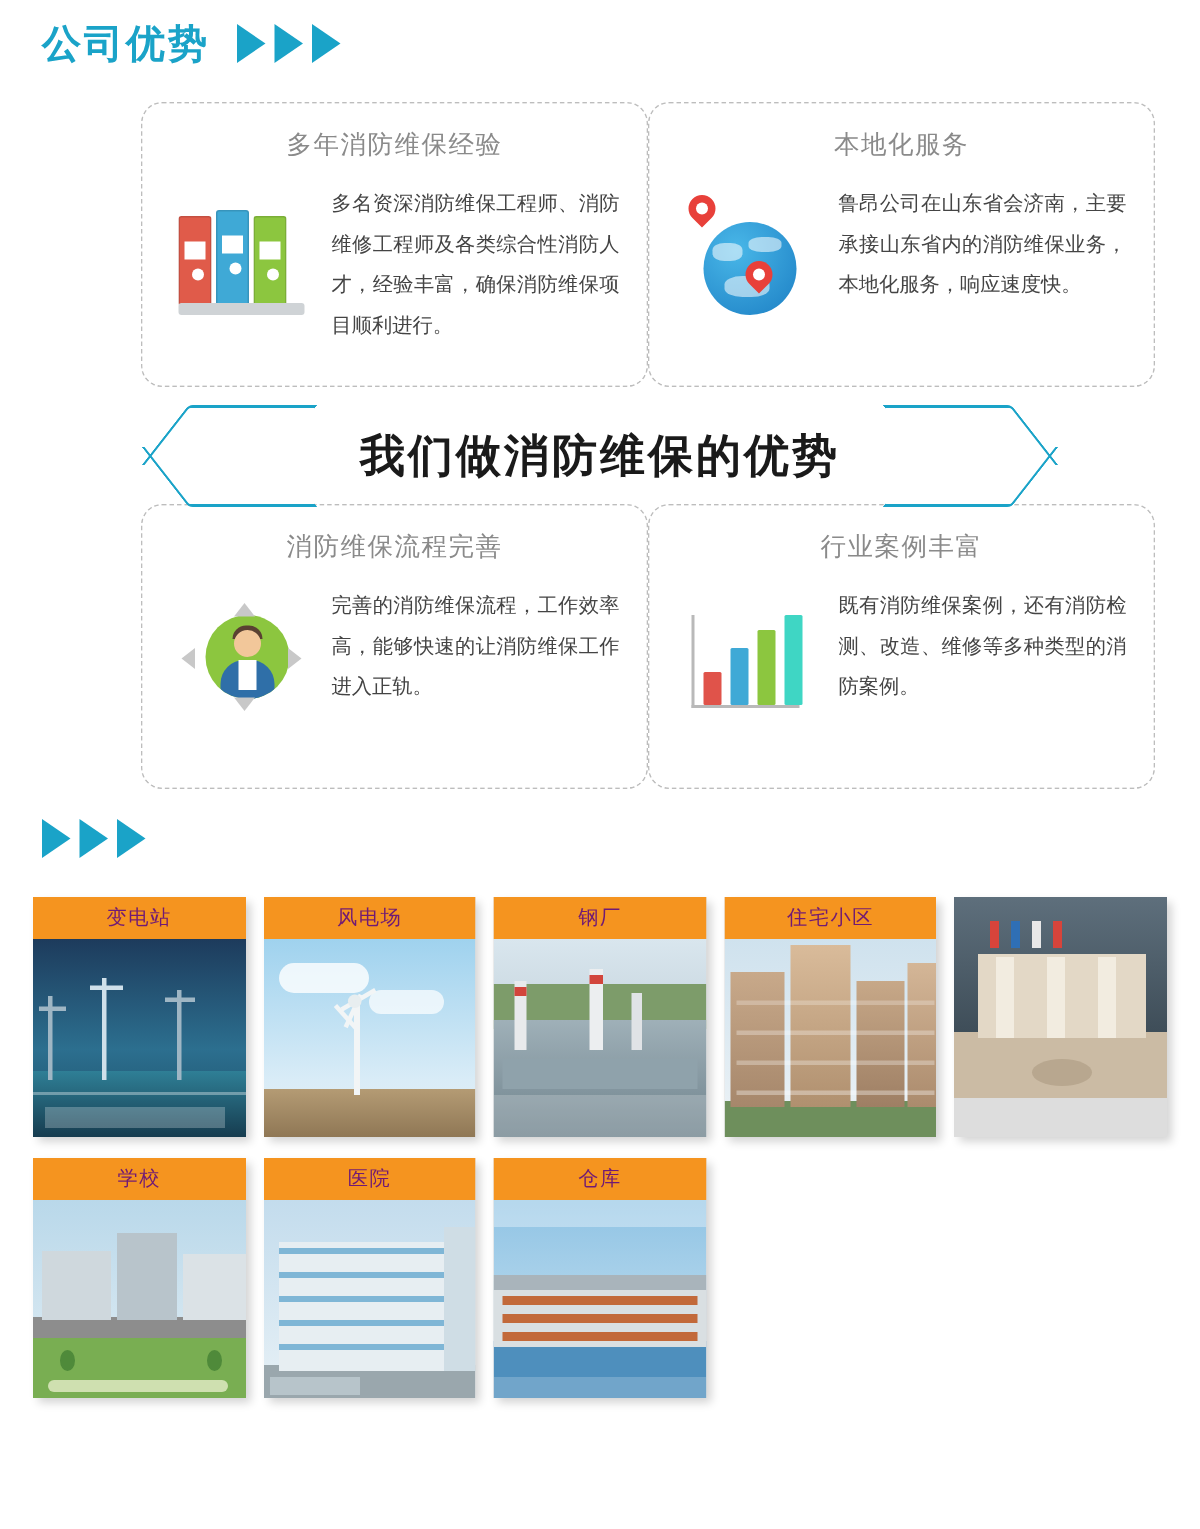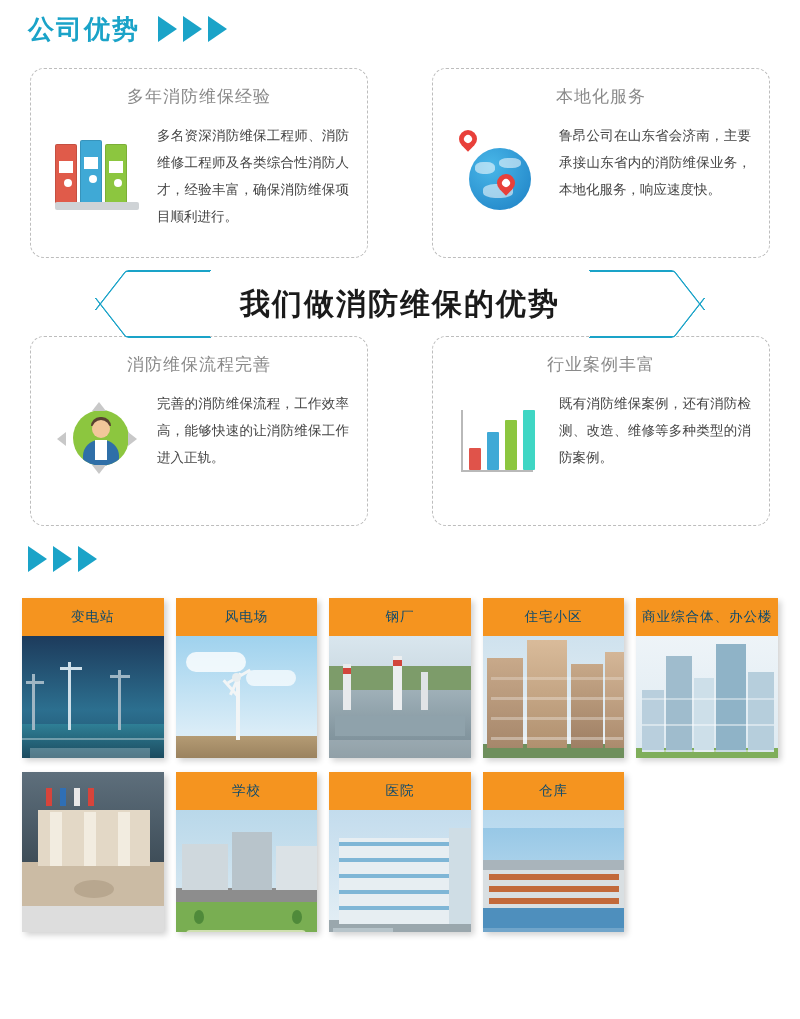--- a/index.html
+++ b/index.html
@@ -39,21 +39,21 @@
 
   
   .cards-wrap {
     position: relative;
     margin-top: 26px;
     padding: 0 30px;
     height: 470px;
   }
   .cards-row {
     display: flex;
-    justify-content: space-between;
+    justify-content: flex-end;
   }
   .card {
     width: 338px;
     height: 190px;
     border: 1px dashed #bdbdbd;
     border-radius: 14px;
     padding: 16px 18px 10px 18px;
     background: #fff;
     position: relative;
   }
@@ -127,23 +127,23 @@
     gap: 14px 12px;
   }
   .cat-card {
     position: relative;
     height: 160px;
     box-shadow: 3px 3px 6px rgba(0,0,0,0.18);
     background: #ddd;
     overflow: hidden;
   }
   .cat-label {
-    height: 38px;
+    height: 28px;
     background: #f5941f;
-    color: #0c4a6e;
+    color: #701a75;
     font-size: 13.5px;
     display: flex;
     align-items: center;
     justify-content: center;
     letter-spacing: 1px;
     white-space: nowrap;
   }
   .cat-img {
     height: 134px;
     position: relative;
@@ -359,35 +359,20 @@
       <div class="blob" style="left:44px;bottom:22px;width:40px;height:108px;background:linear-gradient(#d9bb9a,#b0906f);"></div>
       <div class="blob" style="left:88px;bottom:22px;width:32px;height:84px;background:linear-gradient(#c7a888,#9e7f64);"></div>
       <div class="blob" style="left:122px;bottom:22px;width:24px;height:96px;background:linear-gradient(#d4b697,#ab8b6d);"></div>
       <div class="blob" style="left:8px;bottom:30px;width:132px;height:3px;background:rgba(255,255,255,.35);"></div>
       <div class="blob" style="left:8px;bottom:50px;width:132px;height:3px;background:rgba(255,255,255,.3);"></div>
       <div class="blob" style="left:8px;bottom:70px;width:132px;height:3px;background:rgba(255,255,255,.3);"></div>
       <div class="blob" style="left:8px;bottom:90px;width:132px;height:3px;background:rgba(255,255,255,.25);"></div>
     </div>
   </div>
 
-  <div class="cat-card">
-    <div class="cat-label">商业综合体、办公楼</div>
-    <div class="cat-img">
-      <div class="sky" style="background:linear-gradient(#eef4f8,#dbe8f0);"></div>
-      <div class="blob" style="left:0;right:0;bottom:0;height:22px;background:#7fae5a;"></div>
-      <div class="blob" style="left:6px;bottom:18px;width:22px;height:62px;background:#b9cfdd;"></div>
-      <div class="blob" style="left:30px;bottom:18px;width:26px;height:96px;background:#9fbccd;"></div>
-      <div class="blob" style="left:58px;bottom:18px;width:20px;height:74px;background:#cddfe9;"></div>
-      <div class="blob" style="left:80px;bottom:18px;width:30px;height:108px;background:#8fb3c7;"></div>
-      <div class="blob" style="left:112px;bottom:18px;width:26px;height:80px;background:#b6cedc;"></div>
-      <div class="blob" style="left:6px;bottom:18px;width:132px;height:2px;background:rgba(255,255,255,.5);"></div>
-      <div class="blob" style="left:6px;bottom:44px;width:132px;height:2px;background:rgba(255,255,255,.45);"></div>
-      <div class="blob" style="left:6px;bottom:70px;width:132px;height:2px;background:rgba(255,255,255,.4);"></div>
-    </div>
-  </div>
 
   <div class="cat-card">
     <div class="cat-img">
       <div class="sky" style="background:linear-gradient(#5e6f7c,#2f3d47);"></div>
       <div class="blob" style="left:0;right:0;bottom:0;height:44px;background:#cbbba4;"></div>
       <div class="blob" style="left:16px;bottom:40px;width:112px;height:56px;background:#e3d8c6;"></div>
       <div class="blob" style="left:28px;bottom:40px;width:12px;height:54px;background:#f2ece0;"></div>
       <div class="blob" style="left:62px;bottom:40px;width:12px;height:54px;background:#f2ece0;"></div>
       <div class="blob" style="left:96px;bottom:40px;width:12px;height:54px;background:#f2ece0;"></div>
       <div class="blob" style="left:24px;bottom:100px;width:6px;height:18px;background:#d7443b;"></div>

